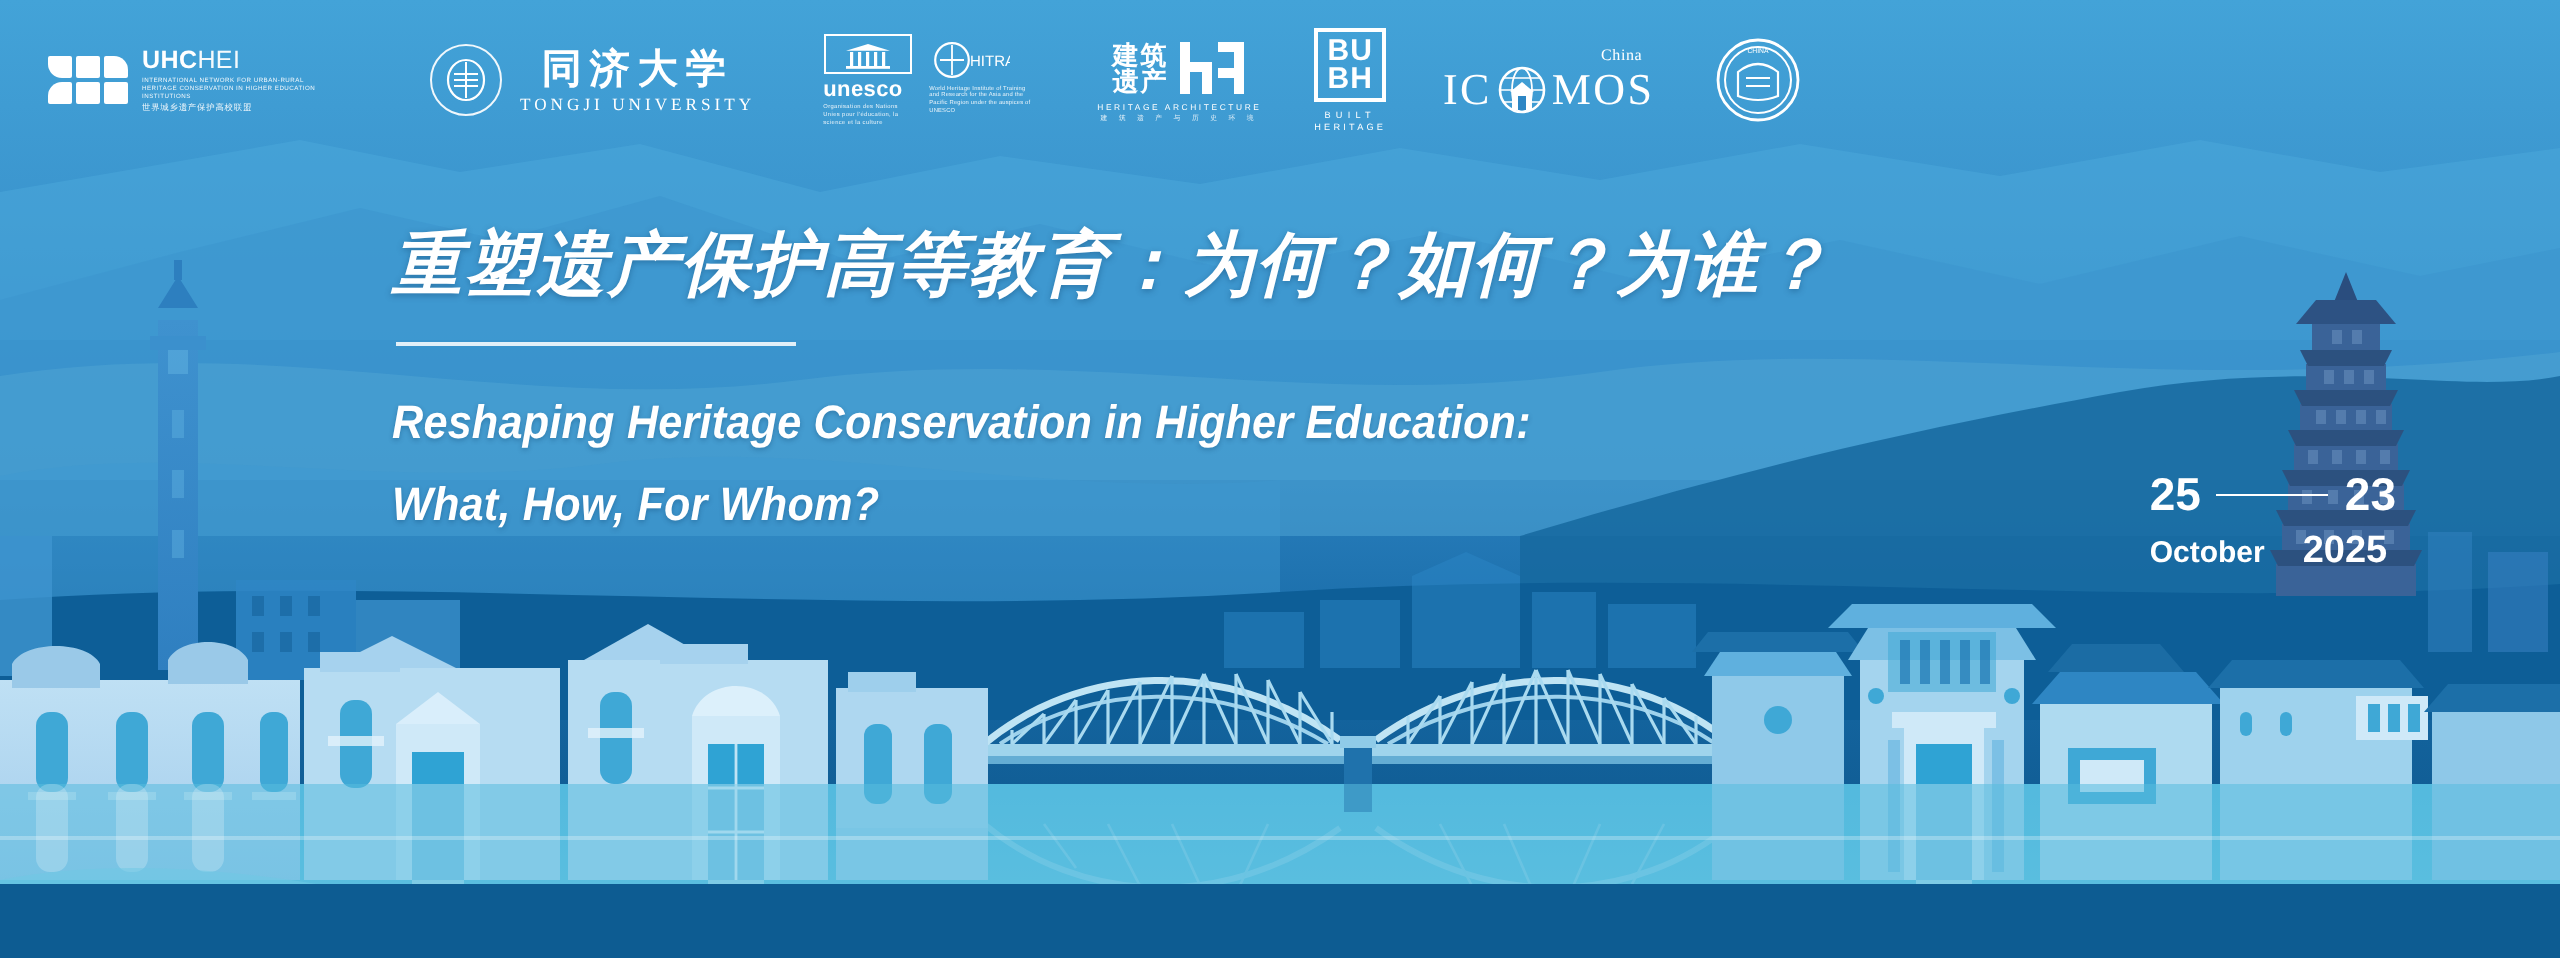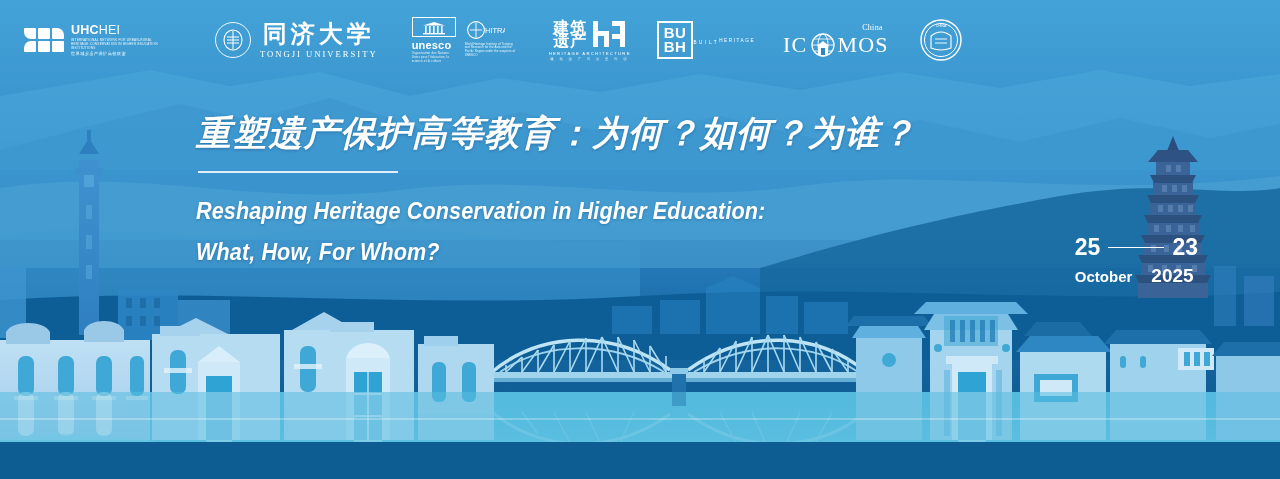--- a/index.html
+++ b/index.html
@@ -24,45 +24,45 @@
   .uhc-mark i.c3{border-radius:1px 7px 1px 1px;}
   .uhc-txt{line-height:1;}
   .uhc-title{font-size:12.5px;font-weight:700;letter-spacing:.2px;}
   .uhc-title span{font-weight:400;opacity:.95;}
   .uhc-sub{font-size:3.1px;line-height:4.0px;letter-spacing:.25px;margin-top:2px;opacity:.92;max-width:96px;}
   .uhc-cn{font-size:4.2px;letter-spacing:.4px;margin-top:1.5px;opacity:.92;}
 
   
   .tongji{margin-left:48px;display:flex;align-items:center;gap:9px;}
   .seal{border:1.4px solid rgba(255,255,255,.92);border-radius:50%;display:flex;align-items:center;justify-content:center;}
-  .tj-cn{font-family:"DejaVu Sans","Liberation Serif",serif;font-size:24px;font-weight:700;letter-spacing:4px;line-height:1;}
+  .tj-cn{font-family:"DejaVu Sans","Liberation Serif",serif;font-size:20px;font-weight:700;letter-spacing:4px;line-height:1;}
   .tj-en{font-family:"Liberation Serif","DejaVu Serif",serif;font-size:8.6px;letter-spacing:2.0px;margin-top:3px;text-align:center;}
 
   
   .caup{margin-left:36px;display:flex;align-items:center;gap:8px;}
   .caup-en{font-size:5.4px;letter-spacing:1.1px;}
   .caup-big{font-family:"Liberation Serif","DejaVu Serif",serif;font-size:23px;font-weight:700;letter-spacing:1.2px;line-height:1.05;}
 
   
   .unesco{margin-left:34px;display:flex;align-items:flex-start;gap:7px;}
   .un-left{display:flex;flex-direction:column;align-items:flex-start;}
   .un-temple{border:1px solid #fff;width:44px;height:20px;display:flex;align-items:flex-end;justify-content:center;padding-bottom:1px;box-sizing:border-box;}
   .un-word{font-size:11px;font-weight:700;letter-spacing:.2px;margin-top:2px;}
   .un-tiny{font-size:2.9px;line-height:3.7px;letter-spacing:.2px;margin-top:1.5px;opacity:.9;max-width:46px;}
   .whitrap-tiny{font-size:2.9px;line-height:3.7px;letter-spacing:.1px;margin-top:3px;opacity:.9;max-width:54px;}
 
   
   .harch{margin-left:30px;display:flex;flex-direction:column;align-items:center;}
   .ha-row{display:flex;align-items:center;gap:5px;}
-  .ha-cn{font-size:16px;font-weight:700;line-height:13px;letter-spacing:1px;text-align:center;}
+  .ha-cn{font-size:13px;font-weight:700;line-height:13px;letter-spacing:1px;text-align:center;}
   .ha-en{font-size:4.2px;letter-spacing:1.3px;margin-top:3px;}
   .ha-cn2{font-size:3.4px;letter-spacing:2.4px;margin-top:1px;opacity:.85;}
 
   
-  .bh{margin-left:26px;display:flex;flex-direction:row;}
+  .bh{margin-left:26px;display:flex;flex-direction:column;}
   .bh-box{border:2px solid #fff;padding:3px 5px;display:flex;flex-direction:column;align-items:center;line-height:.92;}
   .bh-l1{font-size:15px;font-weight:700;letter-spacing:.5px;}
   .bh-l2{font-size:15px;font-weight:700;letter-spacing:.5px;}
   .bh-c1{font-size:4.6px;letter-spacing:2.6px;margin-top:4px;}
   .bh-c2{font-size:4.6px;letter-spacing:1.6px;margin-top:1px;}
 
   
   .ico{margin-left:28px;display:flex;flex-direction:column;align-items:flex-end;}
   .ico-china{font-family:"Liberation Serif","DejaVu Serif",serif;font-size:8px;letter-spacing:.3px;margin-right:6px;}
   .ico-row{display:flex;align-items:center;font-family:"Liberation Serif","DejaVu Serif",serif;font-size:22px;letter-spacing:1.2px;line-height:1;}

